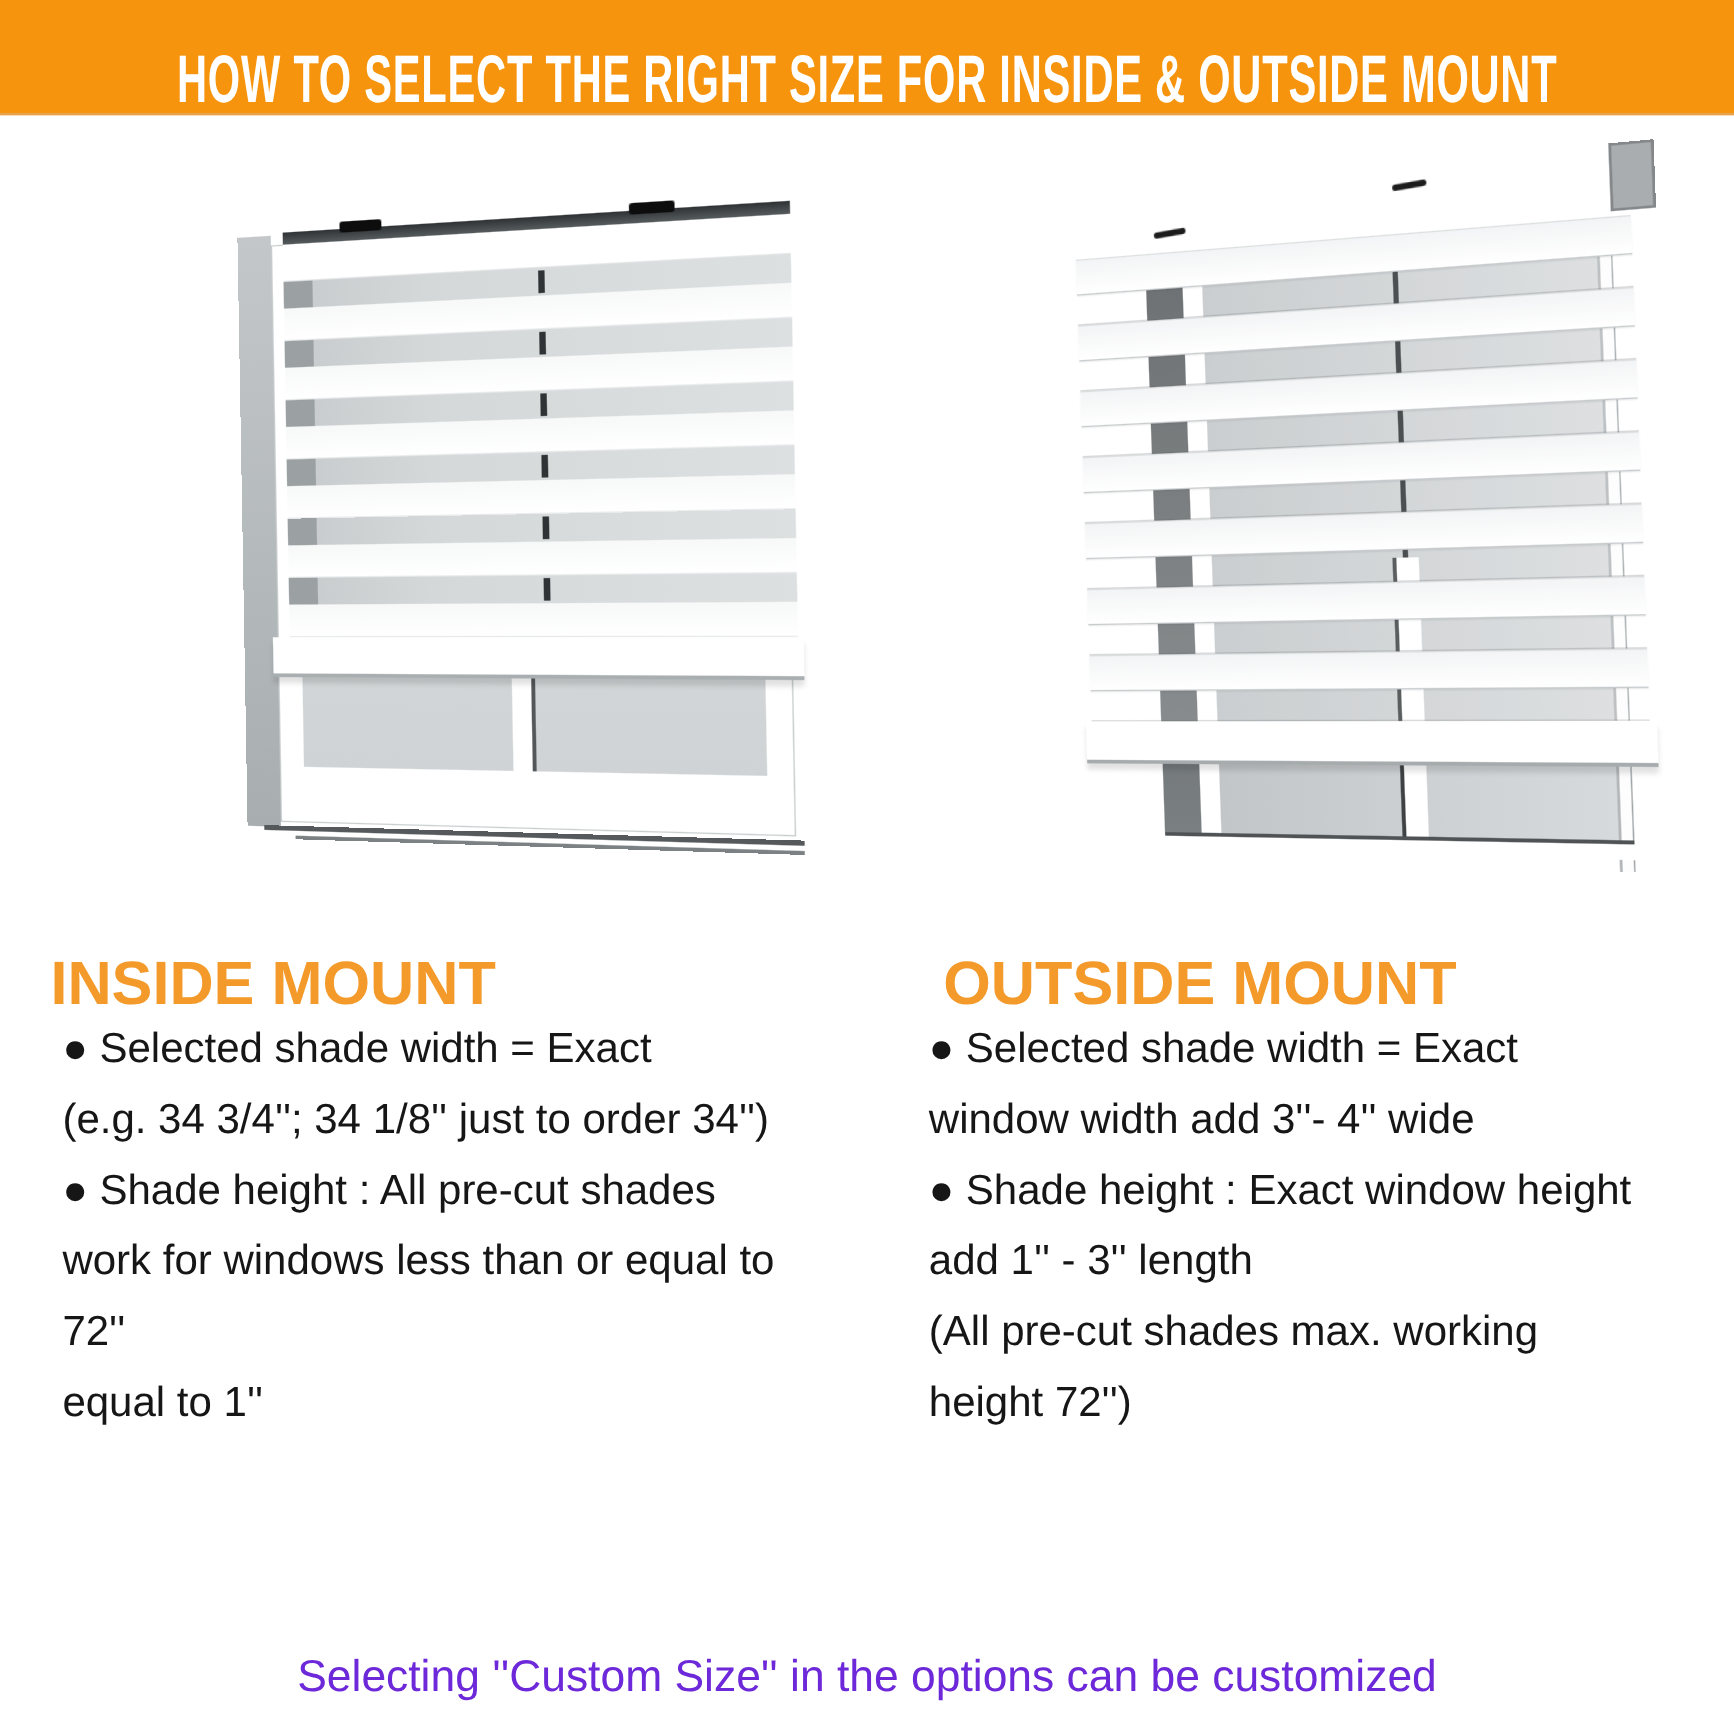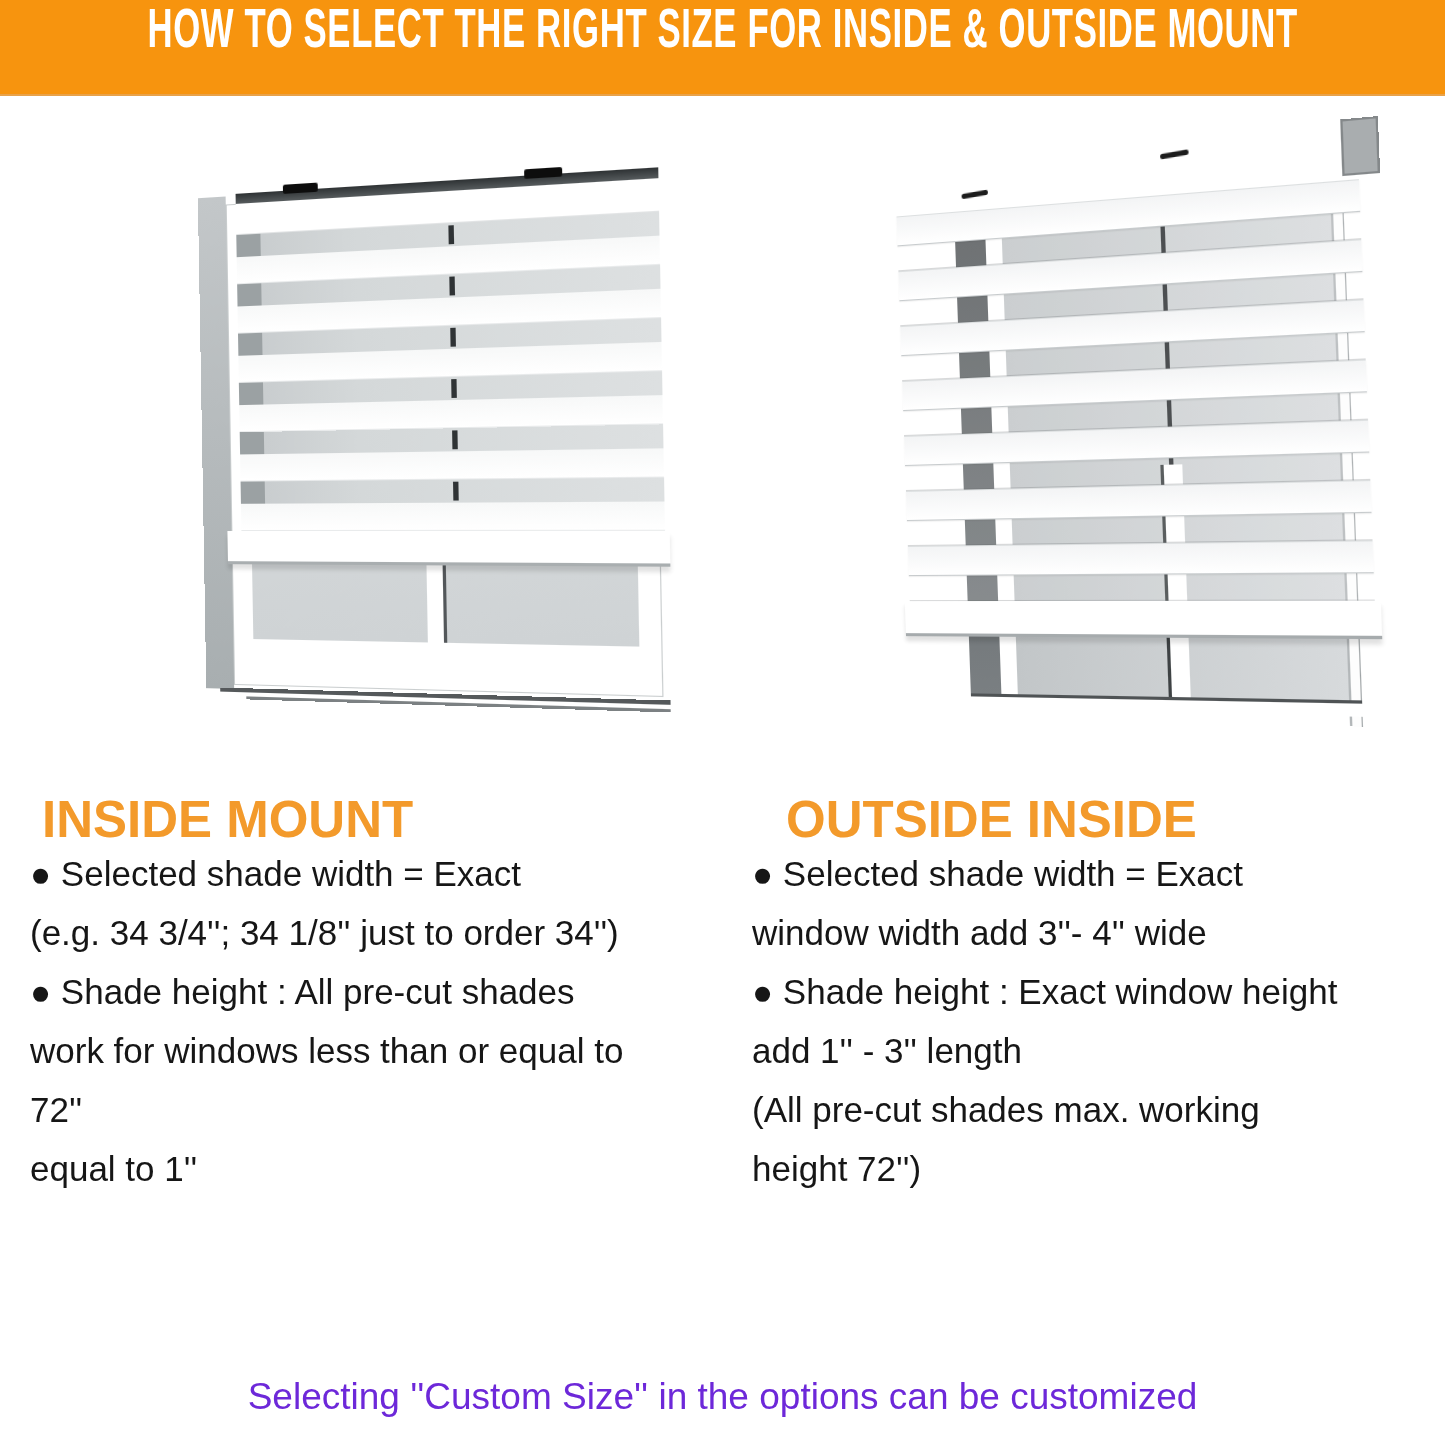--- a/index.html
+++ b/index.html
@@ -8,41 +8,41 @@
     width:1445px;height:1432px;
     background:#ffffff;
     overflow:hidden;
     font-family:"Liberation Sans", sans-serif;
     color:#141414;
   }
   
   .banner{
     position:absolute;left:0;top:0;width:100%;height:94px;
     background:var(--banner,#F7940E);
-    display:flex;align-items:flex-start;justify-content:center;
+    display:flex;align-items:flex-end;justify-content:center;
     border-bottom:2px solid #e8a24a;
   }
   .banner-title{
     color:#fff;font-weight:700;font-size:56px;line-height:1;
     letter-spacing:1px;white-space:nowrap;
     transform:scaleX(0.62);transform-origin:50% 50%;
   }
   
   .mount-heading{
     position:absolute;top:748px;
     font-size:51px;font-weight:700;color:var(--accent,#F39A2B);
     letter-spacing:0px;white-space:nowrap;
   }
   .heading-inside{left:42px;}
   .heading-outside{left:786px;}
   
   .spec-col{position:absolute;top:844px;font-size:35px;line-height:59px;color:#161616;}
   .col-inside{left:30px;width:710px;}
   .col-outside{left:752px;width:680px;}
-  .spec-line{white-space:nowrap;}
+  .spec-line{white-space:nowrap;margin-left:22px;}
   
   .footer-note{
     position:absolute;left:0;top:1376px;width:100%;
     text-align:center;font-size:37px;color:#6d28d9;
   }
   
   .illo{position:absolute;}
   .illo-inside{left:150px;top:148px;width:490px;height:575px;}
   .illo-outside{left:848px;top:134px;width:505px;height:600px;}
   .persp{position:relative;}
@@ -192,21 +192,21 @@
         <div class="r-stripe"></div>
         <div class="r-sheer"></div>
         <div class="r-stripe"></div>
         <div class="r-sheer"></div>
         <div class="r-bottomrail"></div>
       </div>
     </div>
   </figure>
 
   <h2 class="mount-heading heading-inside">INSIDE MOUNT</h2>
-  <h2 class="mount-heading heading-outside">OUTSIDE INSIDE</h2>
+  <h2 class="mount-heading heading-outside">OUTSIDE MOUNT</h2>
 
   <div class="spec-col col-inside">
     <div class="spec-line">● Selected shade width = Exact</div>
     <div class="spec-line">(e.g. 34 3/4''; 34 1/8'' just to order 34'')</div>
     <div class="spec-line">● Shade height : All pre-cut shades</div>
     <div class="spec-line">work for windows less than or equal to</div>
     <div class="spec-line">72''</div>
     <div class="spec-line">equal to 1''</div>
   </div>
 

